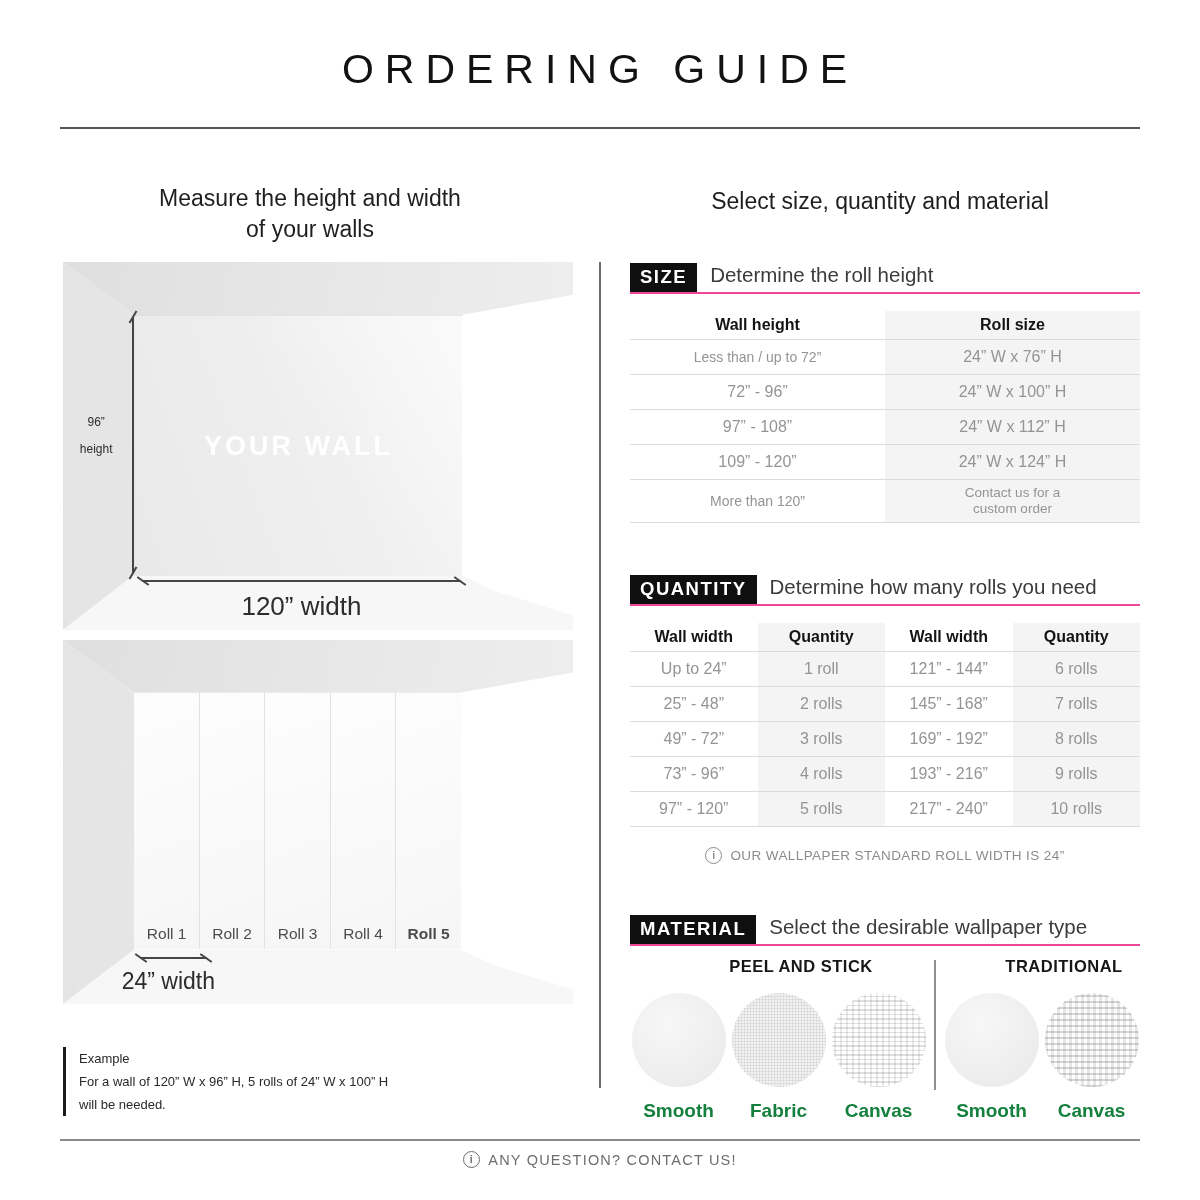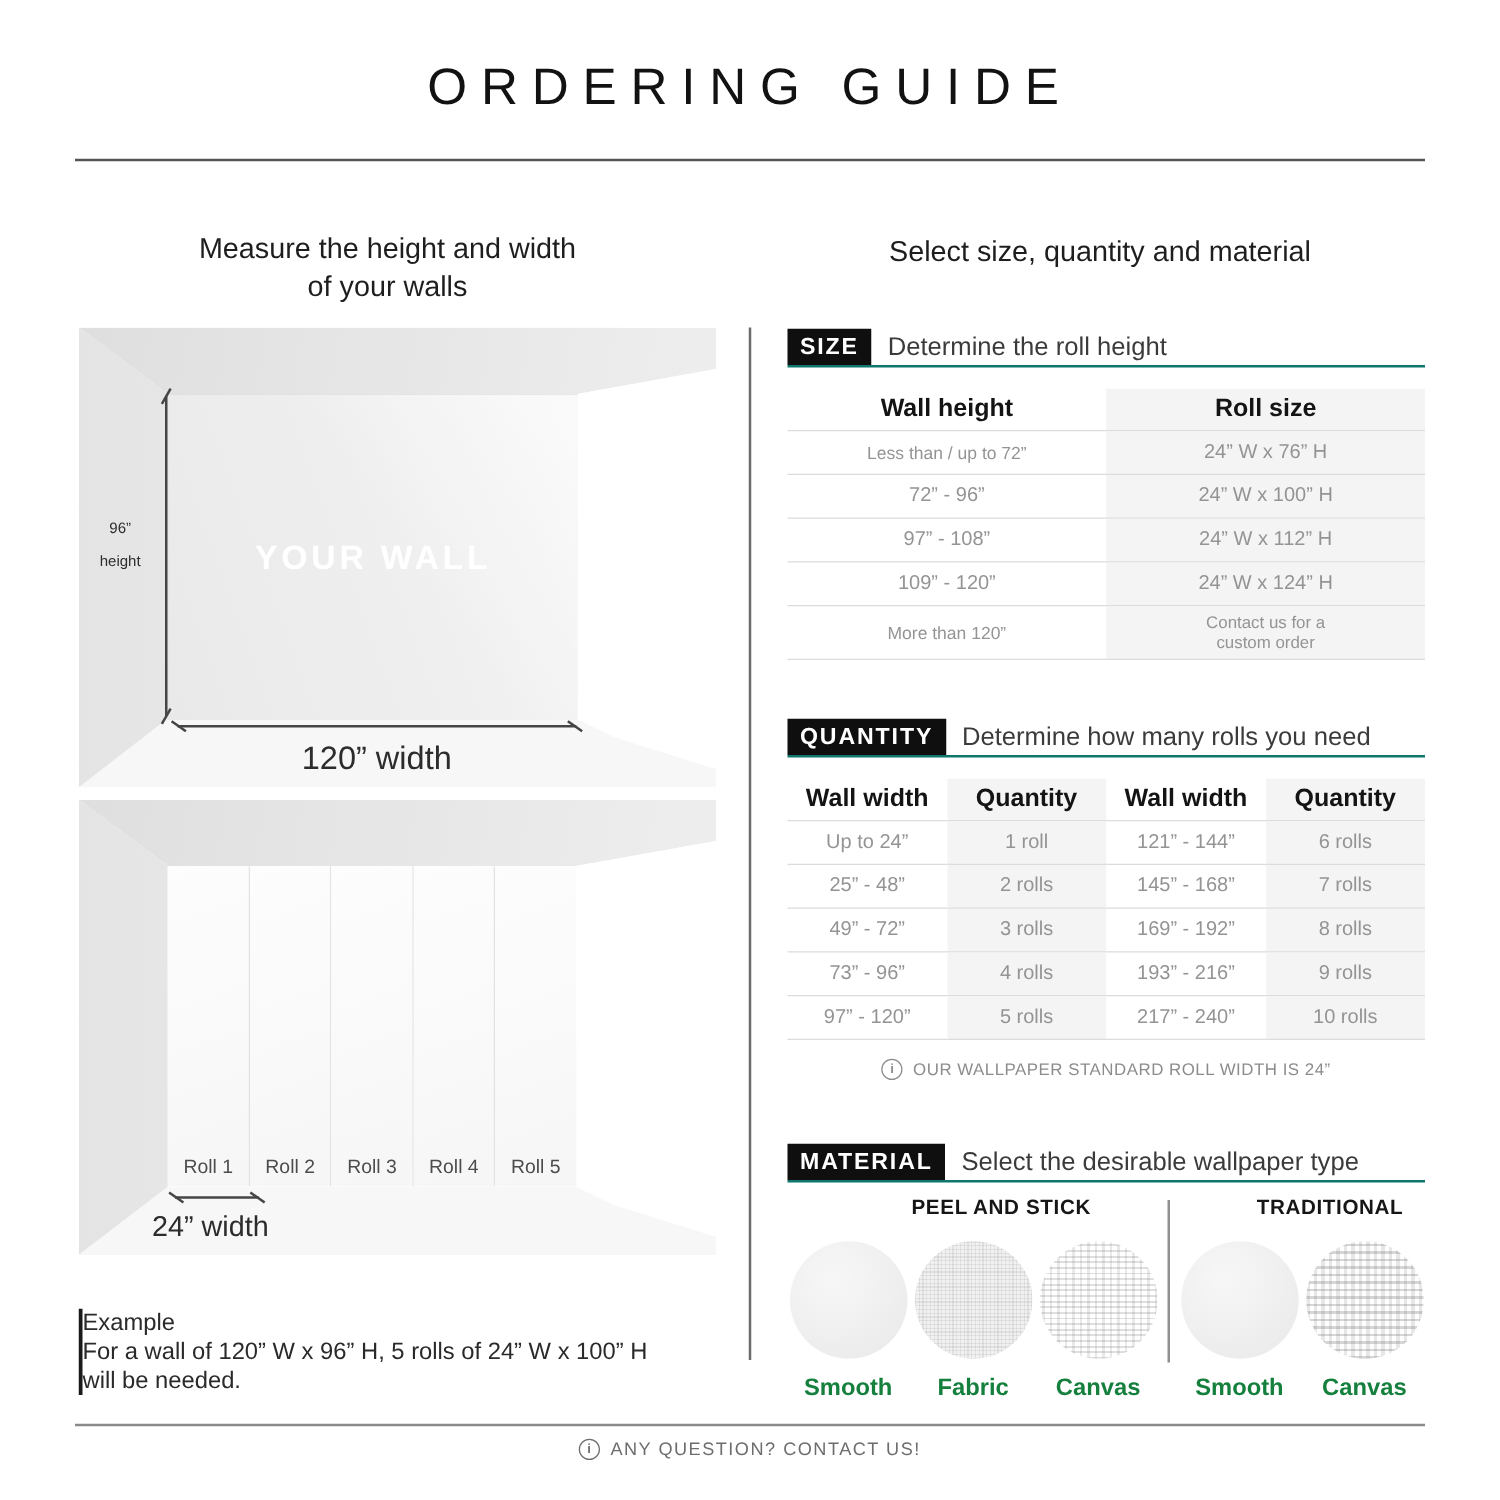--- a/index.html
+++ b/index.html
@@ -53,41 +53,41 @@
   .dim-h .t4{right:0;}
   .dim-h120{left:15.5%;top:86.5%;width:62.5%;}
   .dim-h24{left:15%;top:87%;width:13.3%;}
   .dim-label{position:absolute;color:#2c2c2c;}
   .height-label{left:0;top:40%;width:13%;text-align:center;font-size:12px;line-height:27px;white-space:pre-line;}
   .width-label{left:15.5%;top:89.5%;width:62.5%;text-align:center;font-size:26px;}
   .width24-label{left:11.5%;top:90%;width:20%;text-align:left;font-size:23px;}
   
   .panels{position:absolute;left:14%;top:14.5%;width:64%;height:70.5%;display:flex;}
   .panel{flex:1;position:relative;background:linear-gradient(160deg,#fdfdfd,#f6f6f6);border-right:1px solid #e2e2e2;}
-  .panel:last-child{border-right:none;}
+  .panel:last-child{border-right:none;font-weight:bold;}
   .roll-label{position:absolute;bottom:2.5%;left:0;width:100%;text-align:center;font-size:15.5px;color:#4c4c4c;}
   
   .example{position:absolute;left:63px;top:1047px;width:480px;border-left:3px solid #1a1a1a;
-    font-size:19px;line-height:23px;color:#2a2a2a;}
+    padding-left:13px;font-size:13px;line-height:23px;color:#2a2a2a;}
   .example .ex-body{white-space:pre-line;}
   
   .section{position:absolute;left:630px;width:510px;}
   #sec-size{top:263px;}
   #sec-qty{top:575px;}
   #sec-material{top:915px;}
-  .section-head{display:flex;align-items:flex-end;gap:13px;border-bottom:2px solid #0f766e;}
+  .section-head{display:flex;align-items:flex-start;gap:13px;border-bottom:2px solid #ec4899;}
   .badge{background:#0f0f0f;color:#ffffff;font-weight:bold;font-size:18.5px;letter-spacing:1.5px;padding:3px 10px 4px;}
   .section-sub{font-size:20.5px;color:#3b3b3b;padding-bottom:2px;}
   
   .tbl{display:grid;position:absolute;left:630px;width:510px;text-align:center;}
   #size-table{top:311px;grid-template-columns:1fr 1fr;}
   #qty-table{top:623px;grid-template-columns:repeat(4,1fr);}
   .tbl .cell{display:flex;align-items:center;justify-content:center;border-bottom:1px solid #dcdcdc;
     color:#949494;font-size:16px;padding:8px 4px;}
-  .tbl .head{font-weight:bold;color:#141414;font-size:20px;padding:5px 4px;}
+  .tbl .head{font-weight:bold;color:#141414;font-size:16px;padding:5px 4px;}
   #size-table .c1{background:#f4f4f4;}
   #qty-table .c1,#qty-table .c3{background:#f4f4f4;}
   #size-table .cell:nth-child(3),#size-table .cell:nth-child(11){font-size:14px;}
   #size-table .cell:nth-child(12){font-size:13.5px;line-height:16px;white-space:pre-line;padding:5px 4px;}
   
   .note-row{position:absolute;display:flex;align-items:center;justify-content:center;gap:8px;}
   .qty-note{left:630px;top:847px;width:510px;color:#8c8c8c;font-size:13.5px;letter-spacing:0.4px;}
   .footer-note{left:0;top:1151px;width:1200px;color:#6d6d6d;font-size:14.5px;letter-spacing:1.2px;}
   .info-ic{display:inline-flex;width:15px;height:15px;border:1.4px solid currentColor;border-radius:50%;
     align-items:center;justify-content:center;font-size:10.5px;font-weight:bold;line-height:1;flex:0 0 auto;}

